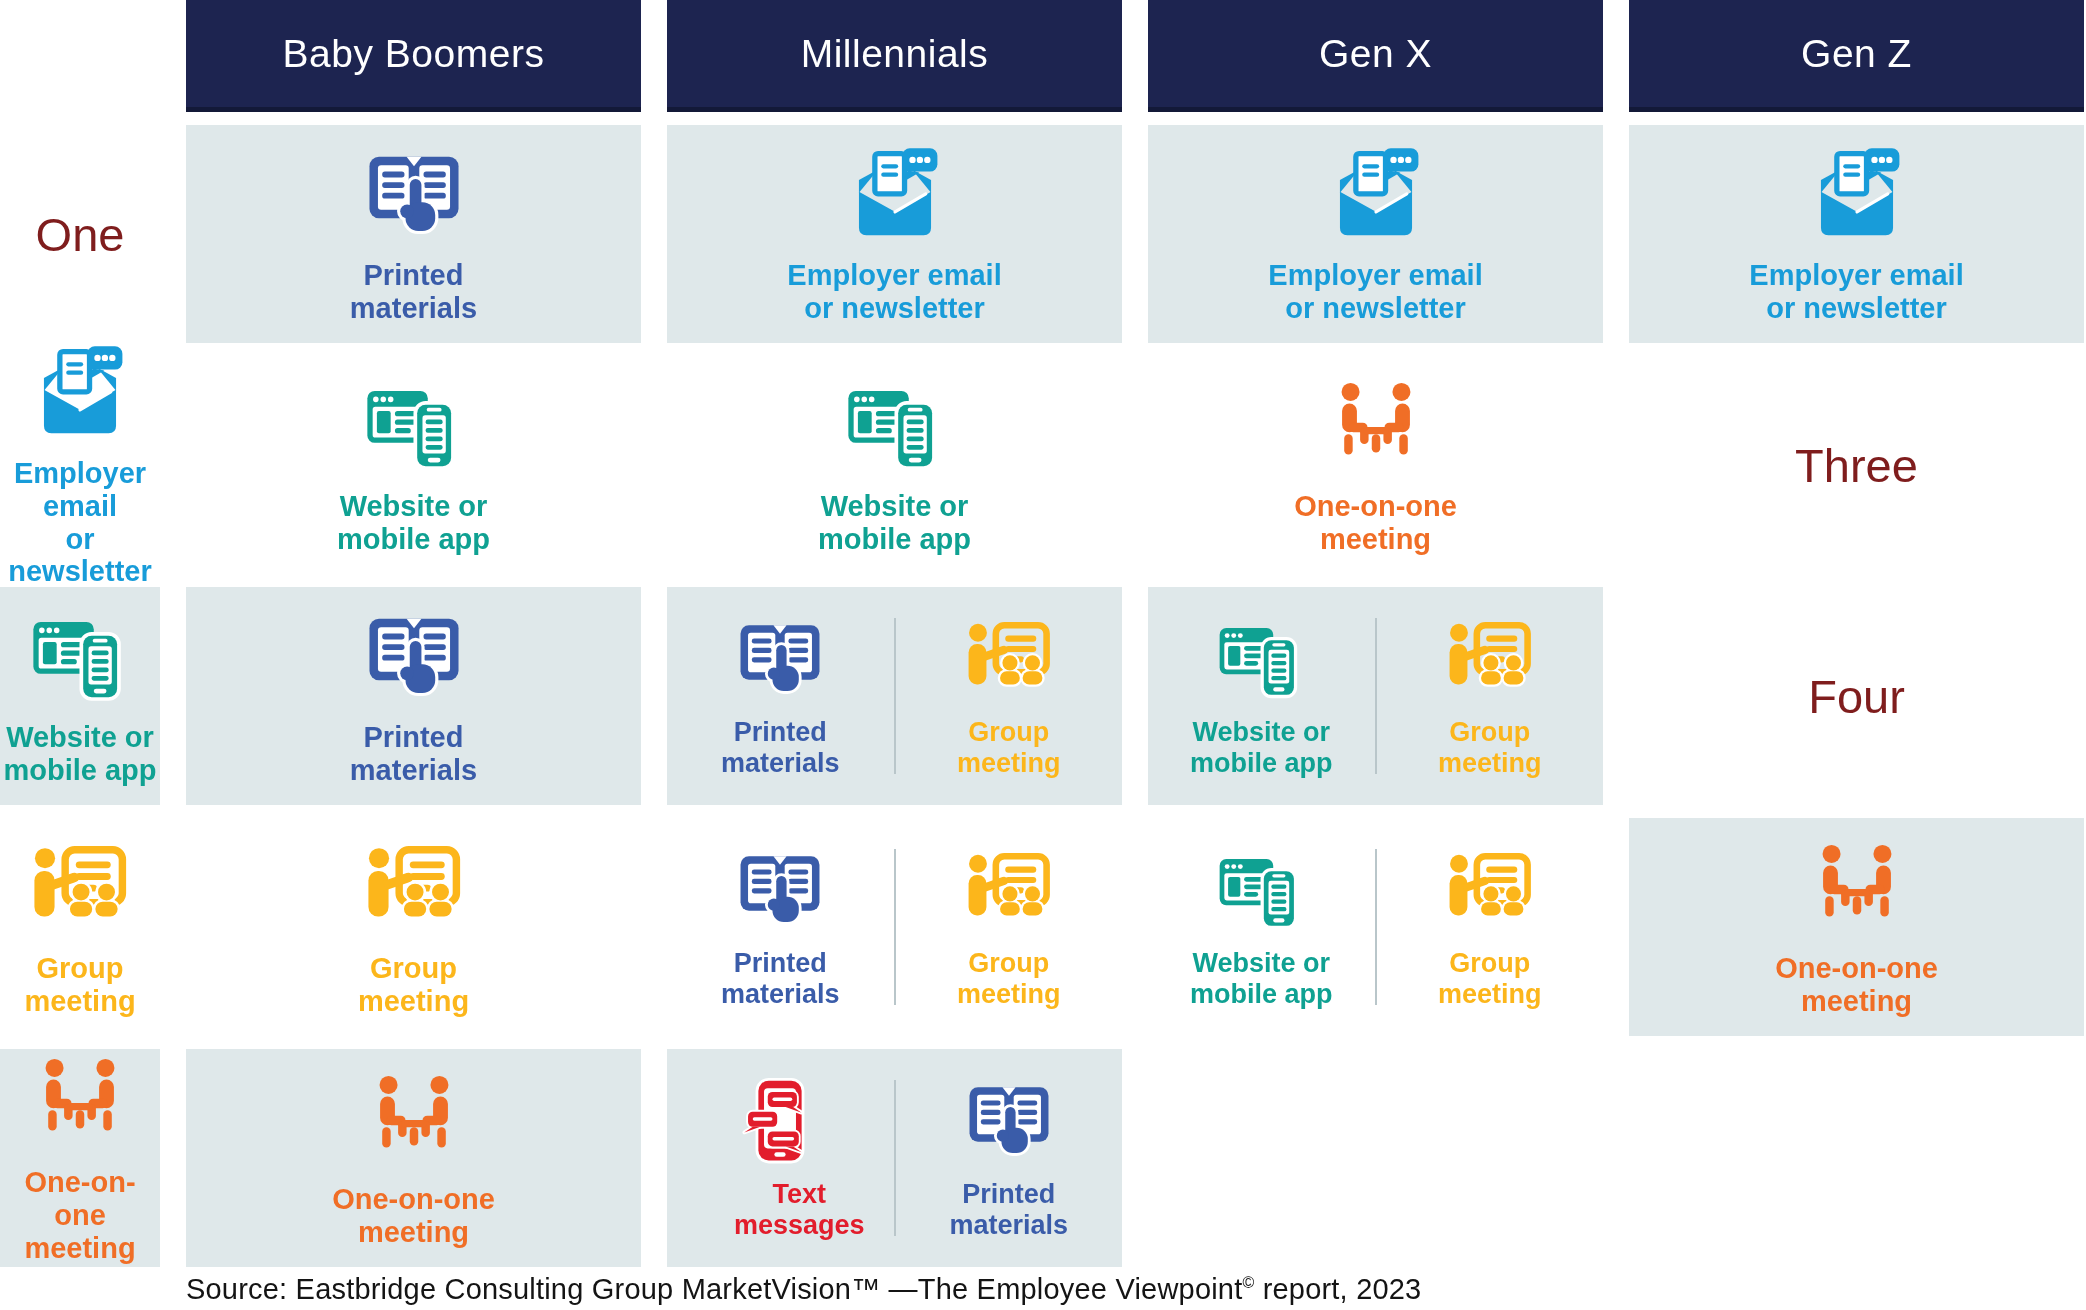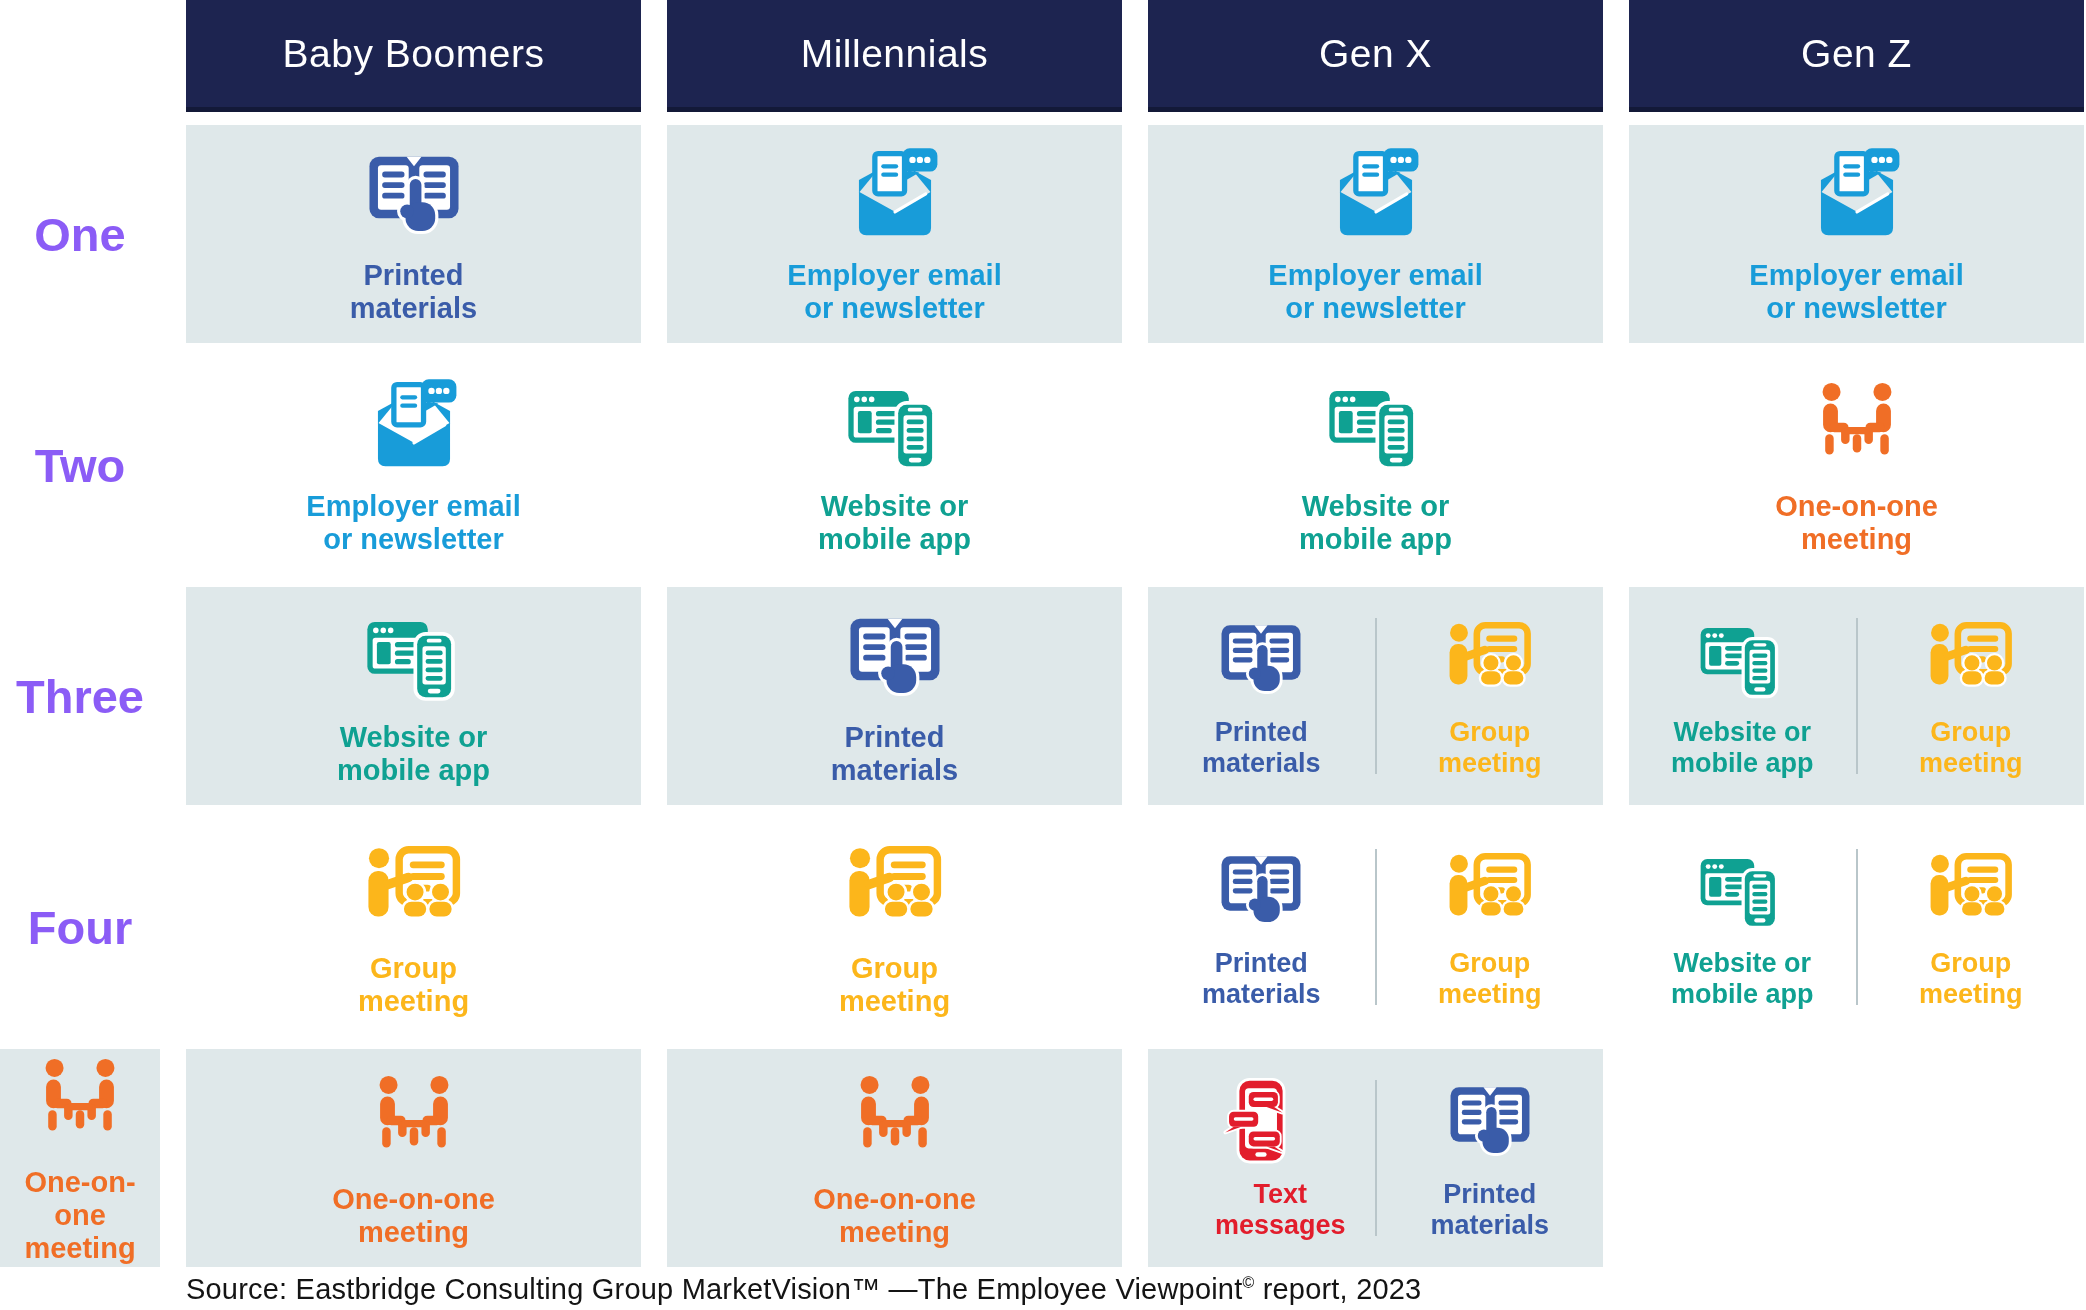--- a/index.html
+++ b/index.html
@@ -23,23 +23,23 @@
   .col-header {
     background: #1D2450;
     border-bottom: 5px solid #131938;
     color: #ffffff;
     display: flex; align-items: center; justify-content: center;
     font-size: 39px;
     letter-spacing: 0.5px;
   }
   .row-label {
     display: flex; align-items: center; justify-content: center;
-    color: #8b5cf6;
+    color: #7f1d1d;
     font-size: 47px;
-    font-weight: 700;
+    font-weight: 400;
   }
   .cell {
     display: flex;
     align-items: center;
     justify-content: flex-start;
     background: transparent;
   }
   .cell.shaded { background: #DFE8EA; }
   .item {
     display: flex; flex-direction: column;
@@ -183,21 +183,20 @@
               <circle cx="73.5" cy="15" r="3" fill="#fff"></circle>
               <circle cx="80.5" cy="15" r="3" fill="#fff"></circle>
             </svg>
           </div>
           <div class="label" style="color: rgb(24, 156, 217);">
             <div>Employer email</div>
             <div>or newsletter</div>
           </div>
         </div>
       </div>
-      <div class="row-label">Two</div>
       <div class="cell">
         <div class="item">
           <div class="icon">
             <svg viewBox="0 0 100 100">
               <polygon points="16,46 16,34 34,24" fill="#189CD9"></polygon>
               <polygon points="84,46 84,34 66,24" fill="#189CD9"></polygon>
               <rect x="31" y="9" width="28" height="38" rx="3" fill="#fff" stroke="#189CD9" stroke-width="5"></rect>
               <rect x="37" y="19" width="16" height="4" rx="2" fill="#189CD9"></rect>
               <rect x="37" y="27" width="16" height="4" rx="2" fill="#189CD9"></rect>
               <path d="M16 45 L50 64 L84 45 L84 79 Q84 86 77 86 L23 86 Q16 86 16 79 Z" fill="#189CD9"></path>

